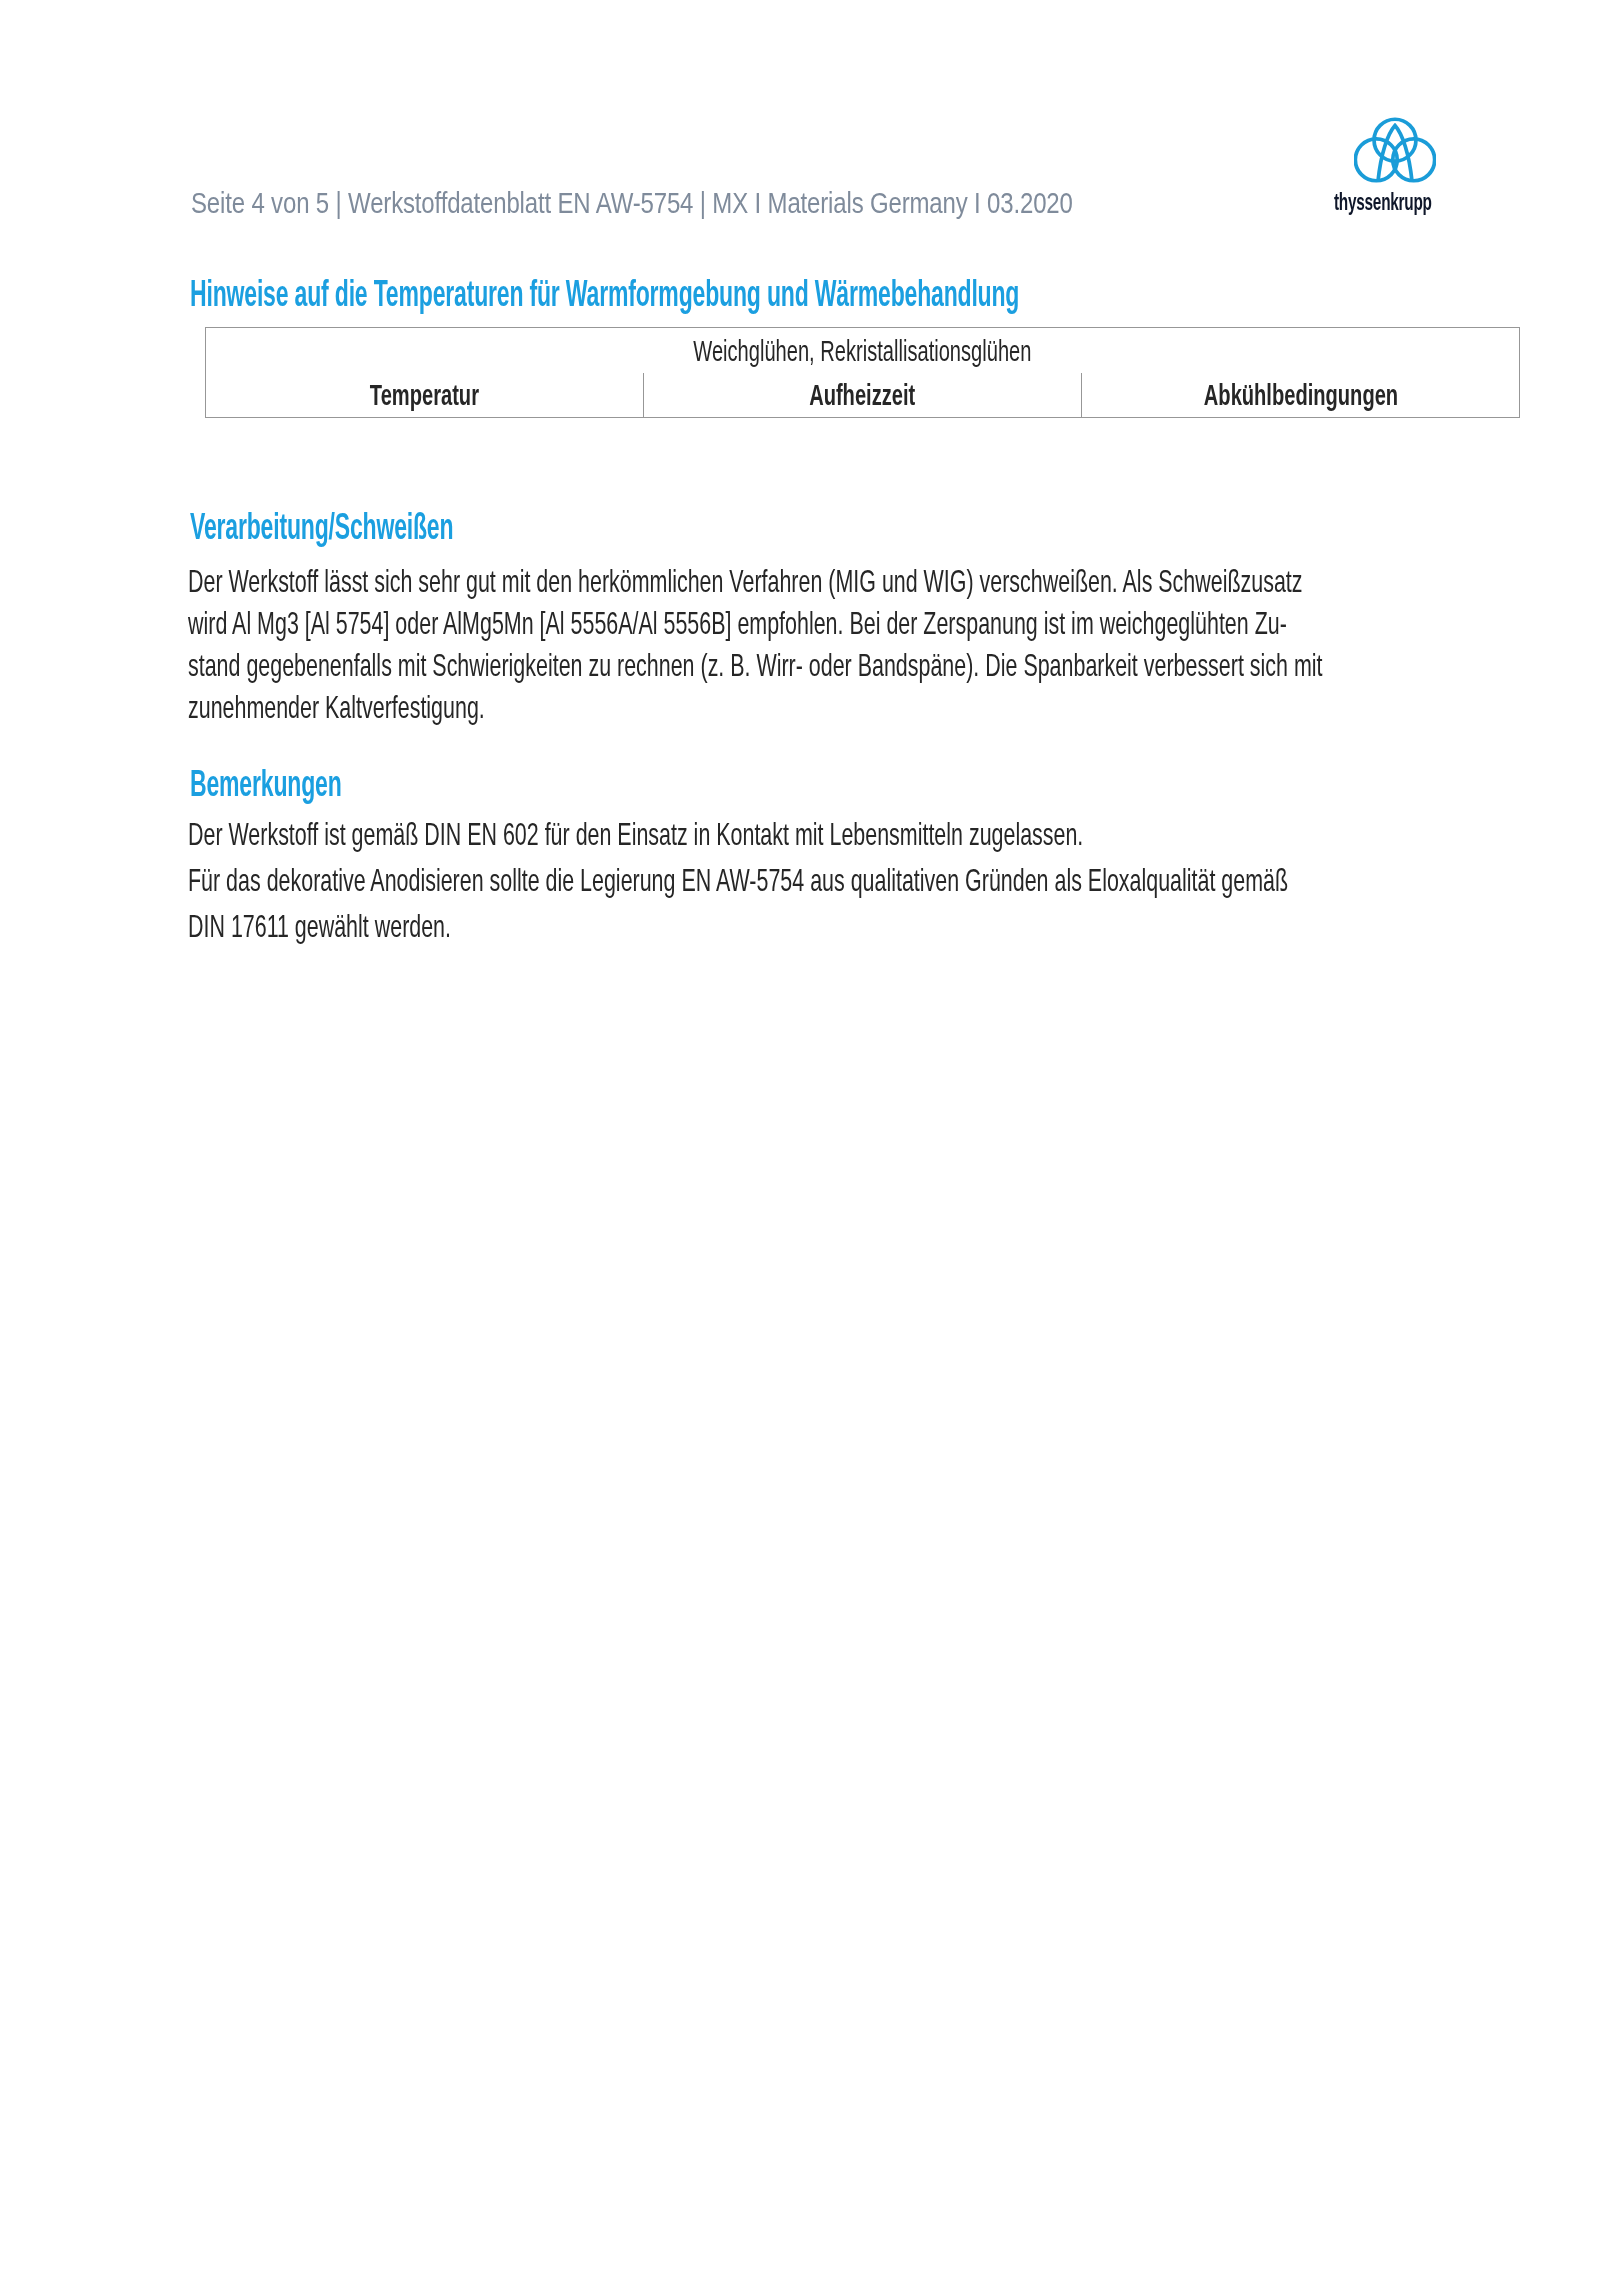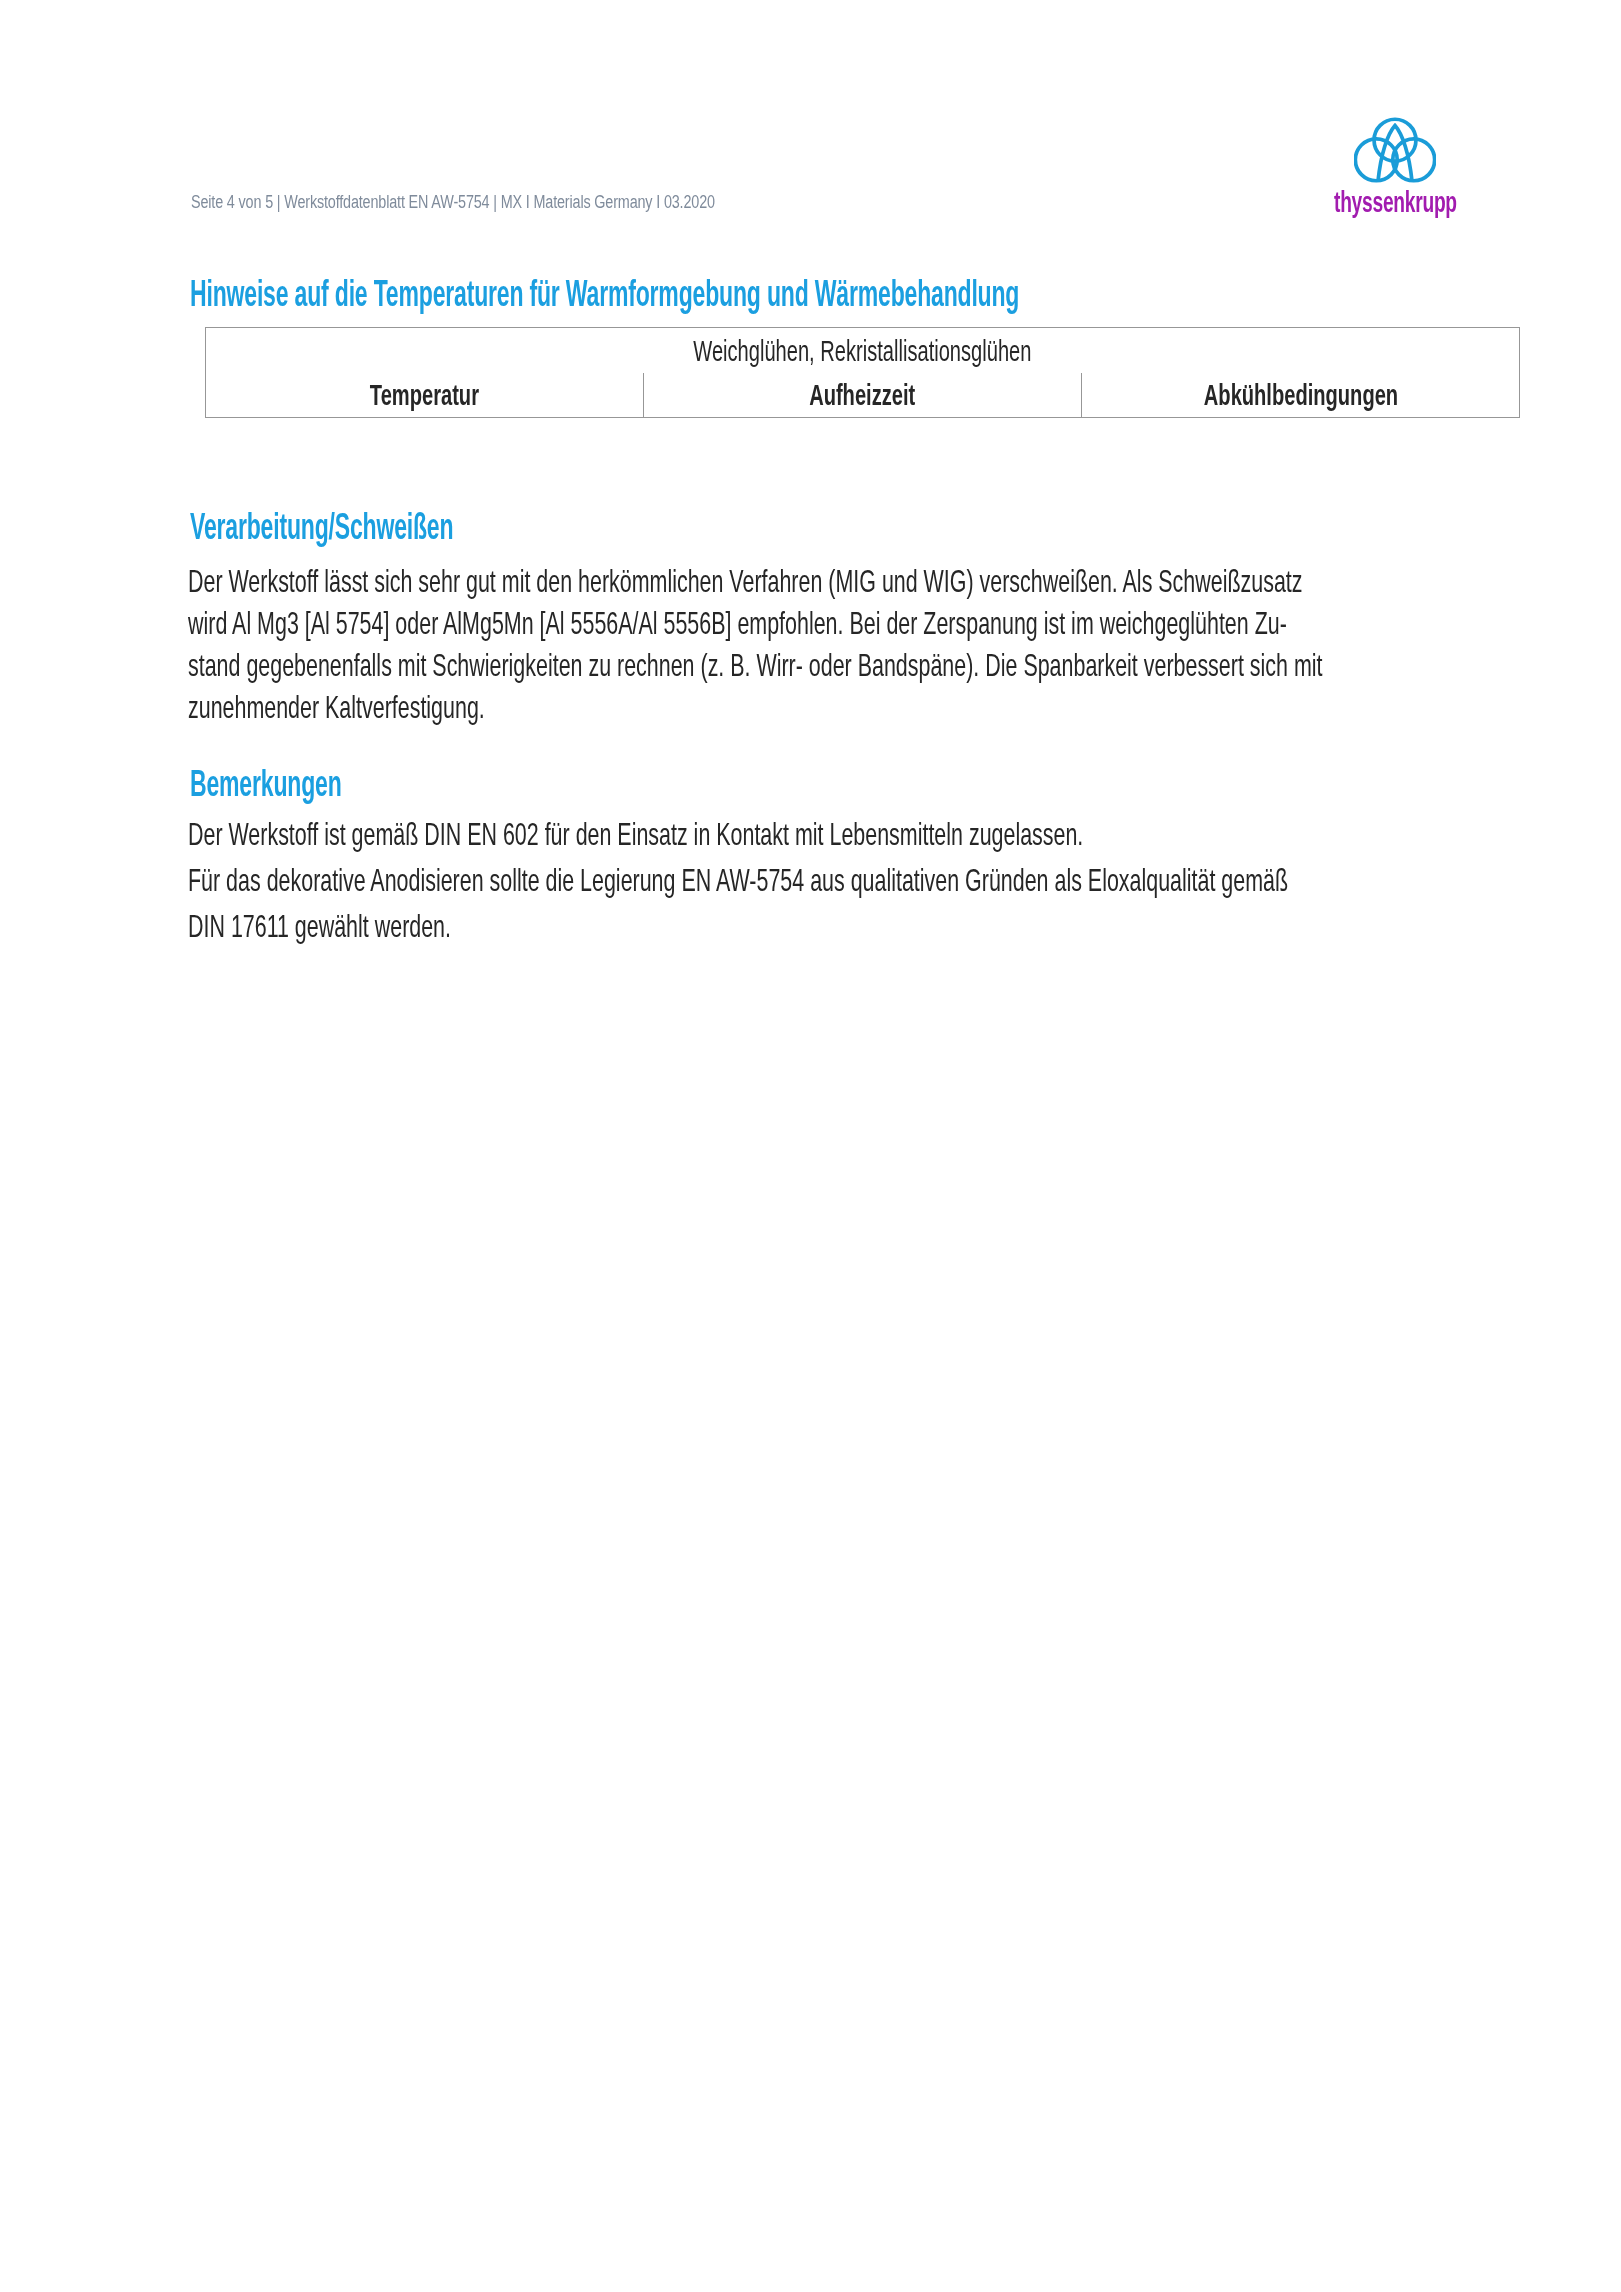--- a/index.html
+++ b/index.html
@@ -11,31 +11,31 @@
     overflow:hidden;
   }
   .abs{position:absolute;}
   .nowrap{white-space:nowrap;}
   .cond{display:inline-block;transform:scaleX(0.67);transform-origin:left center;white-space:nowrap;}
   .cond-c{display:inline-block;transform:scaleX(0.67);transform-origin:center center;white-space:nowrap;}
   .cond-h{display:inline-block;transform:scaleX(0.64);transform-origin:left center;white-space:nowrap;}
 
   .hdr-meta{
     left:191px;top:191px;
-    font-size:18px;line-height:23px;
+    font-size:30px;line-height:23px;
     color:#7f8b9b;
     letter-spacing:-0.2px;
   }
   .hdr-meta .cond{transform:scaleX(0.80);}
 
   .logo-emblem{left:1354px;top:117px;width:82px;height:66px;}
   .logo-wordmark{
     left:1334px;top:187px;
-    font-size:30px;line-height:30px;font-weight:bold;
-    color:#a21caf;letter-spacing:-0.4px;
+    font-size:24px;line-height:30px;font-weight:bold;
+    color:#0f172a;letter-spacing:-0.4px;
   }
   .logo-wordmark .cond{transform:scaleX(0.64);}
 
   .sec-title{
     font-size:36px;line-height:36px;font-weight:bold;
     color:#1b9fe0;letter-spacing:-0.3px;
   }
   .title-1{left:190px;top:276px;}
   .title-2{left:190px;top:509px;text-align:center;}
   .title-3{left:190px;top:766px;text-align:center;}

